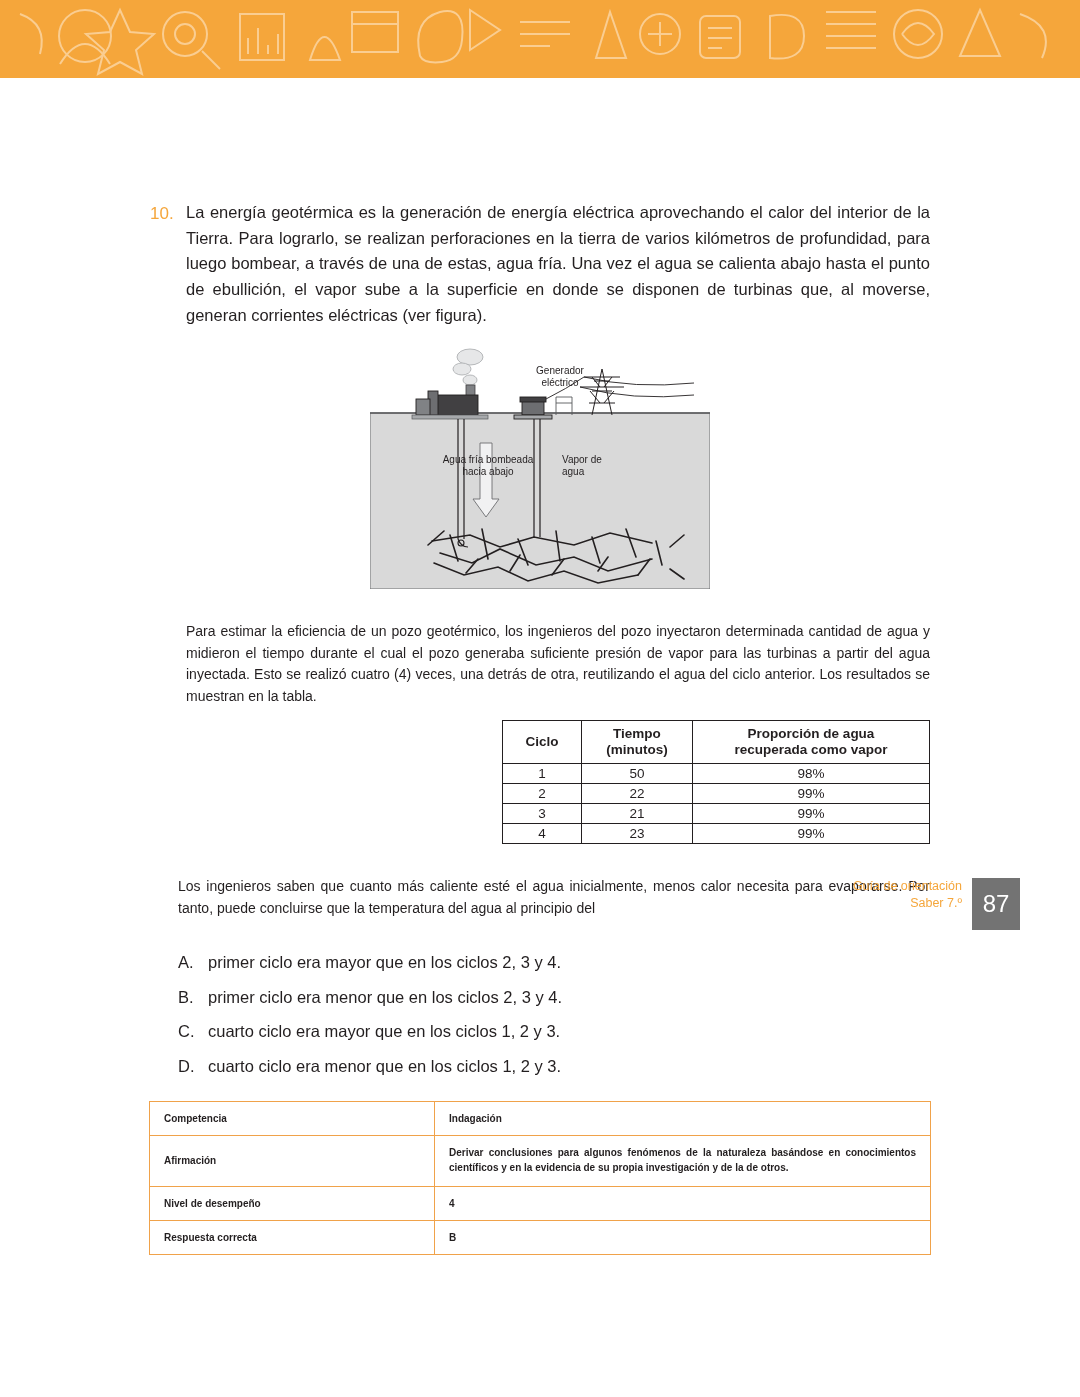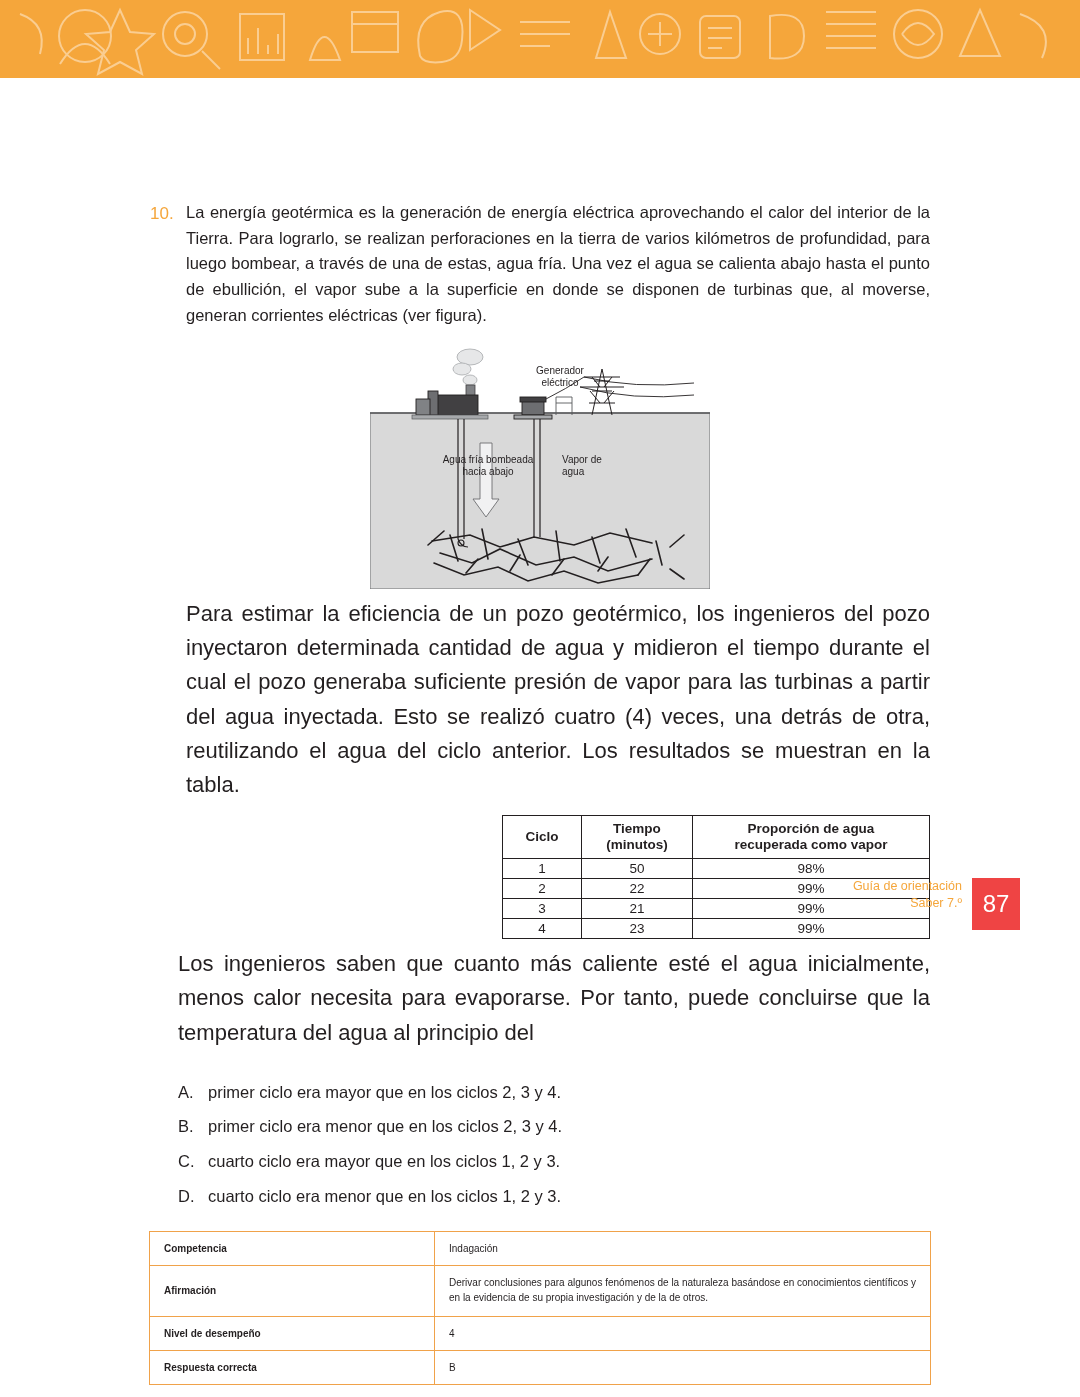--- a/index.html
+++ b/index.html
@@ -75,24 +75,24 @@
     justify-content: center;
   }
   .figure {
     width: 340px;
     height: 242px;
     position: relative;
   }
 
   
   .para {
-    font-size: 22px;
+    font-size: 14px;
     line-height: 1.56;
     text-align: justify;
-    margin-top: 8px;
+    margin-top: 32px;
     margin-left: 36px;
   }
   .para.narrow { margin-left: 28px; }
 
   
   .table-wrap {
     margin-top: 12px;
     display: flex;
     justify-content: flex-end;
   }
@@ -147,20 +147,21 @@
     vertical-align: middle;
     color: #231f20;
   }
   table.meta td.label {
     width: 256px;
     font-weight: bold;
   }
   table.meta td.value {
     text-align: justify;
     line-height: 1.5;
+    font-weight: bold;
   }
   table.meta tr.tall td { padding-bottom: 11px; }
 
   
   .footer {
     position: absolute;
     right: 60px;
     bottom: 48px;
     display: flex;
     align-items: flex-start;
@@ -168,21 +169,21 @@
   .footer-text {
     text-align: right;
     color: #f5a63b;
     font-size: 12.5px;
     line-height: 1.35;
     margin-right: 10px;
   }
   .page-badge {
     width: 48px;
     height: 52px;
-    background: #ef4444;
+    background: #737373;
     color: #ffffff;
     font-size: 24px;
     display: flex;
     align-items: center;
     justify-content: center;
   }
 
   
   .fig-label {
     position: absolute;

